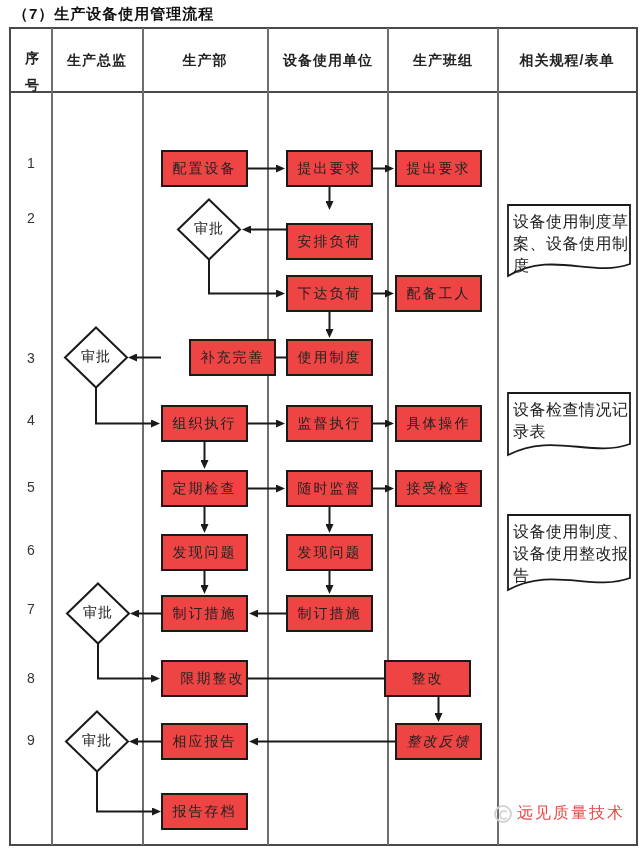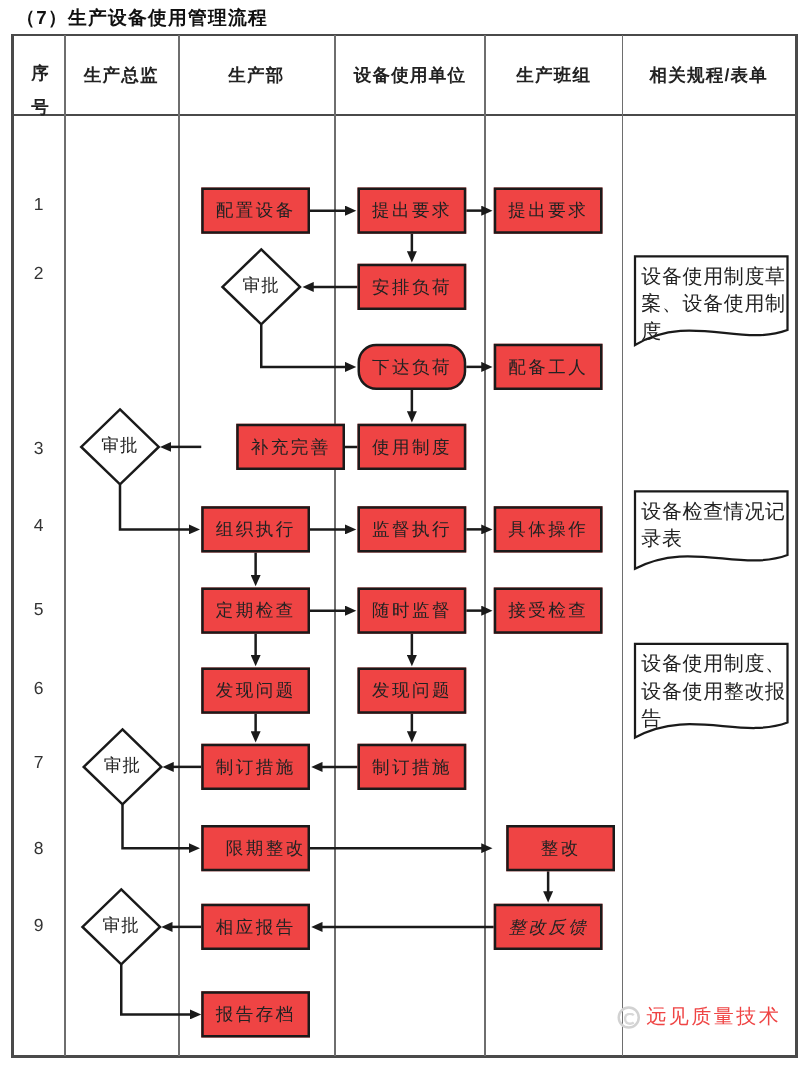--- a/index.html
+++ b/index.html
@@ -140,33 +140,33 @@
   <div class="abs pbox" style="left:161px;top:339px;margin-left:28px;">补充完善</div>
   <div class="abs pbox" style="left:161px;top:405px;">组织执行</div>
   <div class="abs pbox" style="left:161px;top:470px;">定期检查</div>
   <div class="abs pbox" style="left:161px;top:534px;">发现问题</div>
   <div class="abs pbox" style="left:161px;top:595px;">制订措施</div>
   <div class="abs pbox" style="left:161px;top:660px;padding-left:16px;">限期整改</div>
   <div class="abs pbox" style="left:161px;top:723px;">相应报告</div>
   <div class="abs pbox" style="left:161px;top:793px;">报告存档</div>
 
   <div class="abs pbox" style="left:286px;top:150px;">提出要求</div>
-  <div class="abs pbox" style="left:286px;top:211px;">安排负荷</div>
-  <div class="abs pbox" style="left:286px;top:275px;border-radius:15px;">下达负荷</div>
+  <div class="abs pbox" style="left:286px;top:223px;">安排负荷</div>
+  <div class="abs pbox" style="left:286px;top:275px;">下达负荷</div>
   <div class="abs pbox" style="left:286px;top:339px;">使用制度</div>
   <div class="abs pbox" style="left:286px;top:405px;">监督执行</div>
   <div class="abs pbox" style="left:286px;top:470px;">随时监督</div>
   <div class="abs pbox" style="left:286px;top:534px;">发现问题</div>
   <div class="abs pbox" style="left:286px;top:595px;">制订措施</div>
 
   <div class="abs pbox" style="left:395px;top:150px;">提出要求</div>
   <div class="abs pbox" style="left:395px;top:275px;">配备工人</div>
   <div class="abs pbox" style="left:395px;top:405px;">具体操作</div>
   <div class="abs pbox" style="left:395px;top:470px;">接受检查</div>
-  <div class="abs pbox" style="left:405px;top:660px;">整改</div>
+  <div class="abs pbox" style="left:384px;top:660px;">整改</div>
   <div class="abs pbox" style="left:395px;top:723px;font-style:italic;">整改反馈</div>
 
   <div class="abs dlabel" style="left:209px;top:229px;">审批</div>
   <div class="abs dlabel" style="left:96px;top:357px;">审批</div>
   <div class="abs dlabel" style="left:98px;top:613px;">审批</div>
   <div class="abs dlabel" style="left:97px;top:741px;">审批</div>
 
   <div class="abs doctext" style="top:211px;">设备使用制度草案、设备使用制度</div>
   <div class="abs doctext" style="top:399px;">设备检查情况记录表</div>
   <div class="abs doctext" style="top:521px;">设备使用制度、设备使用整改报告</div>

